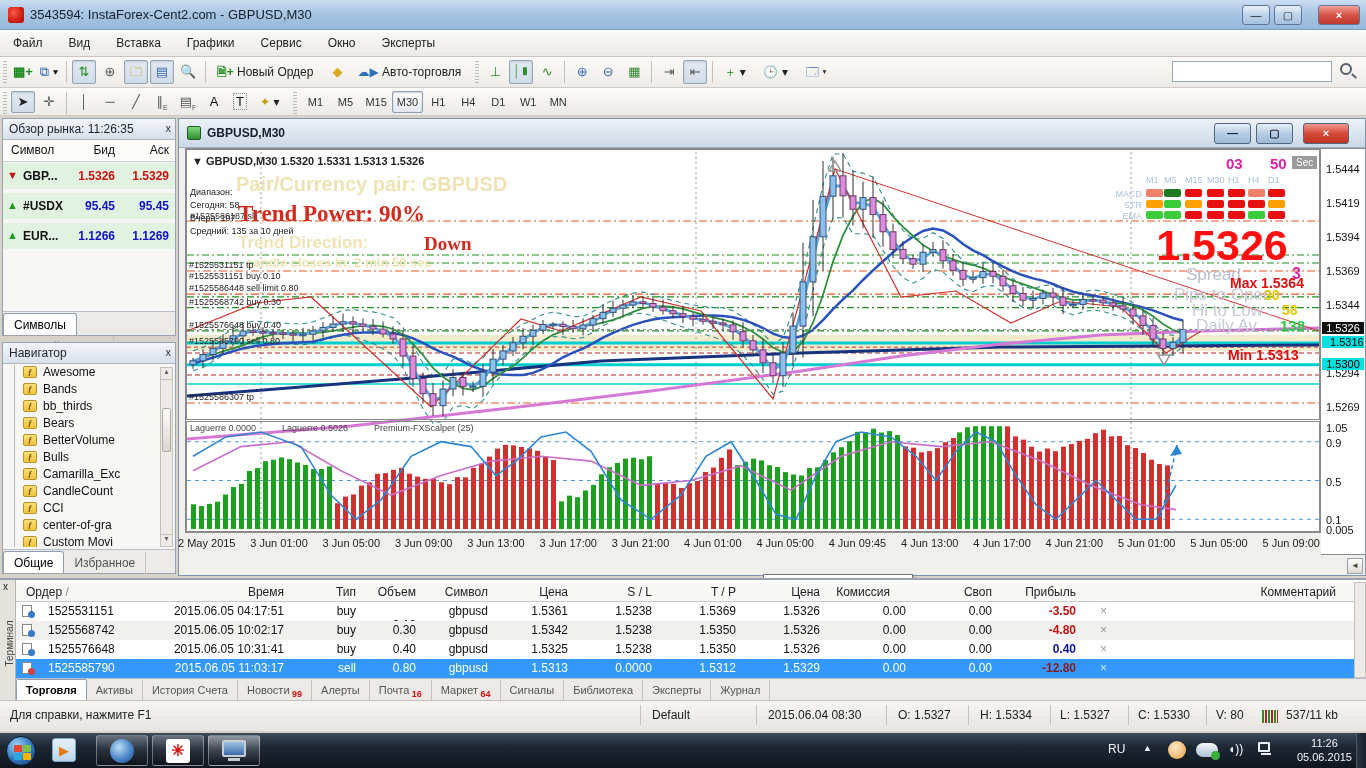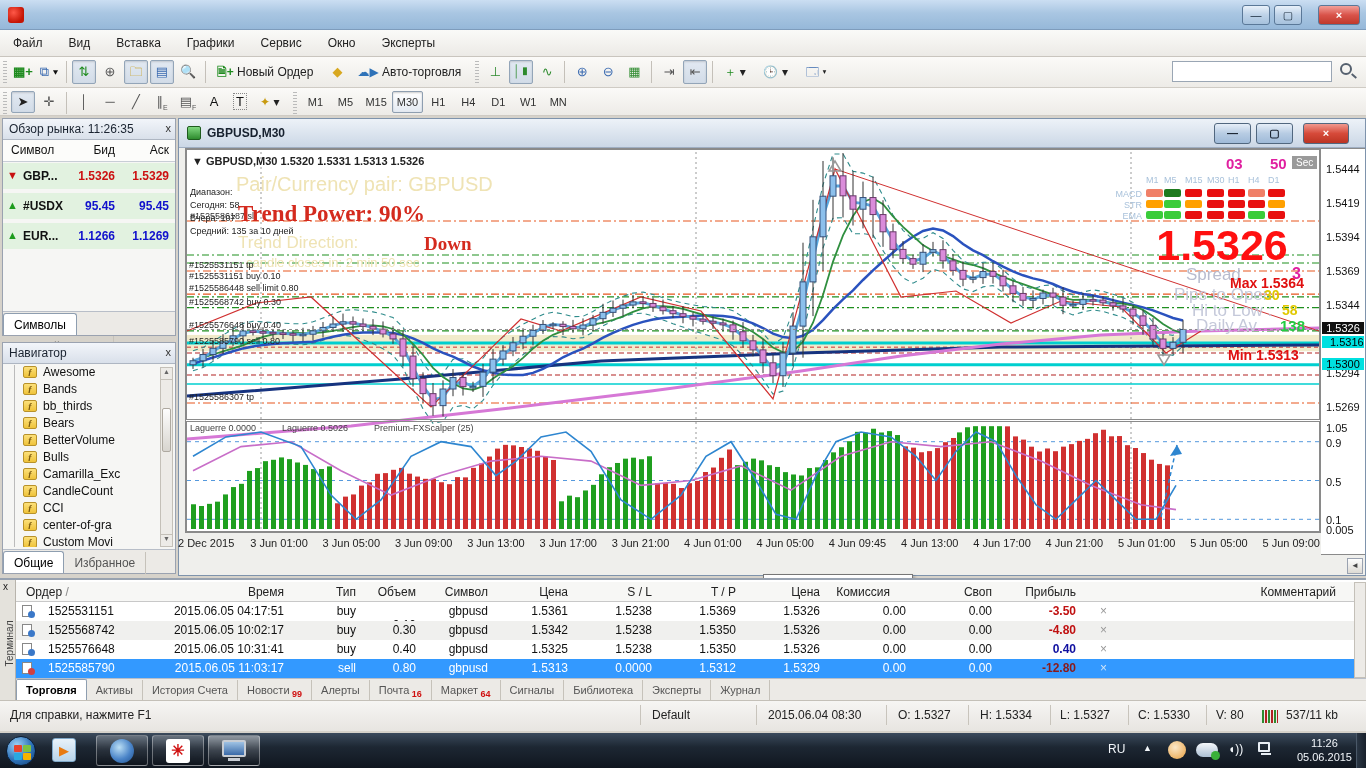--- a/index.html
+++ b/index.html
@@ -60,21 +60,21 @@
   .pscale{position:absolute;left:1142px;top:29px;width:44px;height:407px;background:#FFFFFF;border-top:1px solid #8A8A8A;
      border-bottom:1px solid #8A8A8A;font-size:11px;color:#111;}
   .pscale-label{position:absolute;left:5px;}
   .pbadge{position:absolute;left:1px;width:42px;text-align:center;font-size:11px;padding:0 1px;}
   .taxis{position:absolute;left:6px;top:414px;width:1136px;height:22px;background:#EFEFEC;font-size:11px;color:#222;}
   .taxis-label{position:absolute;top:4px;white-space:nowrap;}
   .ctabs{position:absolute;left:0;top:436px;width:1186px;height:21px;background:#DDD9D2;border-top:1px solid #AAA;}
   .ctab{display:inline-block;height:20px;padding:3px 12px 0;font-size:11px;color:#555;border-right:1px solid #C0BCB4;}
   .ctab.active{background:#FFF;border:1px solid #808A98;border-bottom:none;color:#000;font-weight:bold;}
   .ovl{position:absolute;white-space:nowrap;}
-  .wm{color:#EFE3B4;}
+  .wm{color:#EFE3B4;font-weight:bold;}
   .order-lbl{font-size:9px;color:#222;}
   .mtf-lbl{font-size:9px;color:#A9C2DB;}
   .mtf-cell{position:absolute;width:17px;height:8px;border-radius:2px;}
   .tooltip{left:763px;top:574px;height:20px;padding:3px 8px;border:1px solid #767676;
     background:linear-gradient(#FFFFFF,#ECEDF4);font-size:11px;color:#222;box-shadow:2px 2px 3px rgba(0,0,0,.25);}
   
   .terminal{left:0;top:578px;width:1366px;height:122px;background:#FFF;border-top:2px solid #98A2B0;}
   .term-side{position:absolute;left:0;top:0;width:16px;height:122px;background:#E4E2DC;border-right:1px solid #B8B4AC;}
   .term-side span{position:absolute;left:-14px;top:58px;transform:rotate(-90deg);font-size:10px;color:#444;}
   .term-head{position:absolute;left:16px;top:2px;width:1338px;height:20px;background:#F7F7F5;border-bottom:1px solid #C8C8C8;font-size:12px;color:#222;}
@@ -105,20 +105,21 @@
   .clock{right:14px;top:3px;color:#F2F6FA;font-size:11px;text-align:center;line-height:14px;}
   .showdesk{right:0;top:0;width:10px;height:35px;background:linear-gradient(90deg,#2A3644,#18202B);border-left:1px solid #4A5868;}
 </style>
 </head>
 <body>
 
 <div class="screen">
 
   <div class="abs titlebar">
     <div class="abs app-ico"></div>
+    <div class="abs title-text">3543594: InstaForex-Cent2.com - GBPUSD,M30</div>
     <div class="abs winbtn" style="right:96px;">—</div>
     <div class="abs winbtn" style="right:64px;">▢</div>
     <div class="abs winbtn close" style="right:6px;width:42px;">×</div>
   </div>
 
   <div class="abs menubar" id="menubar"><span class="menu-item">Файл</span><span class="menu-item">Вид</span><span class="menu-item">Вставка</span><span class="menu-item">Графики</span><span class="menu-item">Сервис</span><span class="menu-item">Окно</span><span class="menu-item">Эксперты</span></div>
 
   <div class="abs toolbar tb1" id="toolbar1"><span class="tb-grip"></span><span class="tb-btn"><span style="color:#1E8B1E;font-weight:bold;">▦+</span> ▾</span><span class="tb-btn"><span style="color:#3A6AB0;">⧉</span> ▾</span><span class="tb-sep"></span><span class="tb-btn pressed"><span style="color:#1E8B1E;">⇅</span></span><span class="tb-btn"><span style="color:#555;">⊕</span></span><span class="tb-btn pressed"><span style="color:#C89A10;">🗀★</span></span><span class="tb-btn pressed"><span style="color:#3A6AB0;">▤</span></span><span class="tb-btn"><span style="color:#555;">🔍</span></span><span class="tb-sep"></span><span class="tb-label-btn"><span style="color:#1E8B1E;font-weight:bold;">🗎+</span> <span>Новый Ордер</span></span><span class="tb-btn"><span style="color:#D8A820;">◆</span></span><span class="tb-label-btn"><span style="color:#2E72B8;">☁▶</span> <span>Авто-торговля</span></span><span class="tb-grip"></span><span class="tb-btn"><span style="color:#2E8B2E;">⊥</span></span><span class="tb-btn pressed"><span style="color:#2E8B2E;">⏐▮</span></span><span class="tb-btn"><span style="color:#2E8B2E;">∿</span></span><span class="tb-sep"></span><span class="tb-btn"><span style="color:#3A6AB0;">⊕</span></span><span class="tb-btn"><span style="color:#3A6AB0;">⊖</span></span><span class="tb-btn"><span style="color:#2E8B2E;">▦</span></span><span class="tb-sep"></span><span class="tb-btn"><span style="color:#555;">⇥</span></span><span class="tb-btn pressed"><span style="color:#555;">⇤</span></span><span class="tb-sep"></span><span class="tb-label-btn"><span style="color:#1E8B1E;">＋</span> ▾</span><span class="tb-label-btn"><span style="color:#2E72B8;">🕒</span> ▾</span><span class="tb-label-btn"><span style="color:#3A6AB0;">🗔</span> ▾</span></div>
   <div class="abs searchbox"></div>
   <div class="abs mag"></div>
@@ -570,21 +571,21 @@
         <div class="pbadge" style="top: 173.48px; background: rgb(16, 16, 16); color: rgb(255, 255, 255);">1.5326</div>
         <div class="pbadge" style="top: 187.08px; background: rgb(0, 224, 224); color: rgb(0, 0, 0); padding-left: 8px;">1.5316</div>
         <div class="pbadge" style="top: 208.84px; background: rgb(0, 224, 224); color: rgb(0, 0, 0);">1.5300</div>
         <div class="pscale-label" style="top: 273.15px;">1.05</div>
         <div class="pscale-label" style="top: 287.7px;">0.9</div>
         <div class="pscale-label" style="top: 326.5px;">0.5</div>
         <div class="pscale-label" style="top: 365.3px;">0.1</div>
         <div class="pscale-label" style="top: 375px;">0.005</div>
       </div>
     <div class="taxis" id="taxis">
-        <div class="taxis-label" style="left: -7px;">2 Dec 2015</div>
+        <div class="taxis-label" style="left: -7px;">2 May 2015</div>
         <div class="taxis-label" style="left: 65.3px;">3 Jun 01:00</div>
         <div class="taxis-label" style="left: 137.6px;">3 Jun 05:00</div>
         <div class="taxis-label" style="left: 209.9px;">3 Jun 09:00</div>
         <div class="taxis-label" style="left: 282.2px;">3 Jun 13:00</div>
         <div class="taxis-label" style="left: 354.5px;">3 Jun 17:00</div>
         <div class="taxis-label" style="left: 426.8px;">3 Jun 21:00</div>
         <div class="taxis-label" style="left: 499.1px;">4 Jun 01:00</div>
         <div class="taxis-label" style="left: 571.4px;">4 Jun 05:00</div>
         <div class="taxis-label" style="left: 643.7px;">4 Jun 09:45</div>
         <div class="taxis-label" style="left: 716px;">4 Jun 13:00</div>

